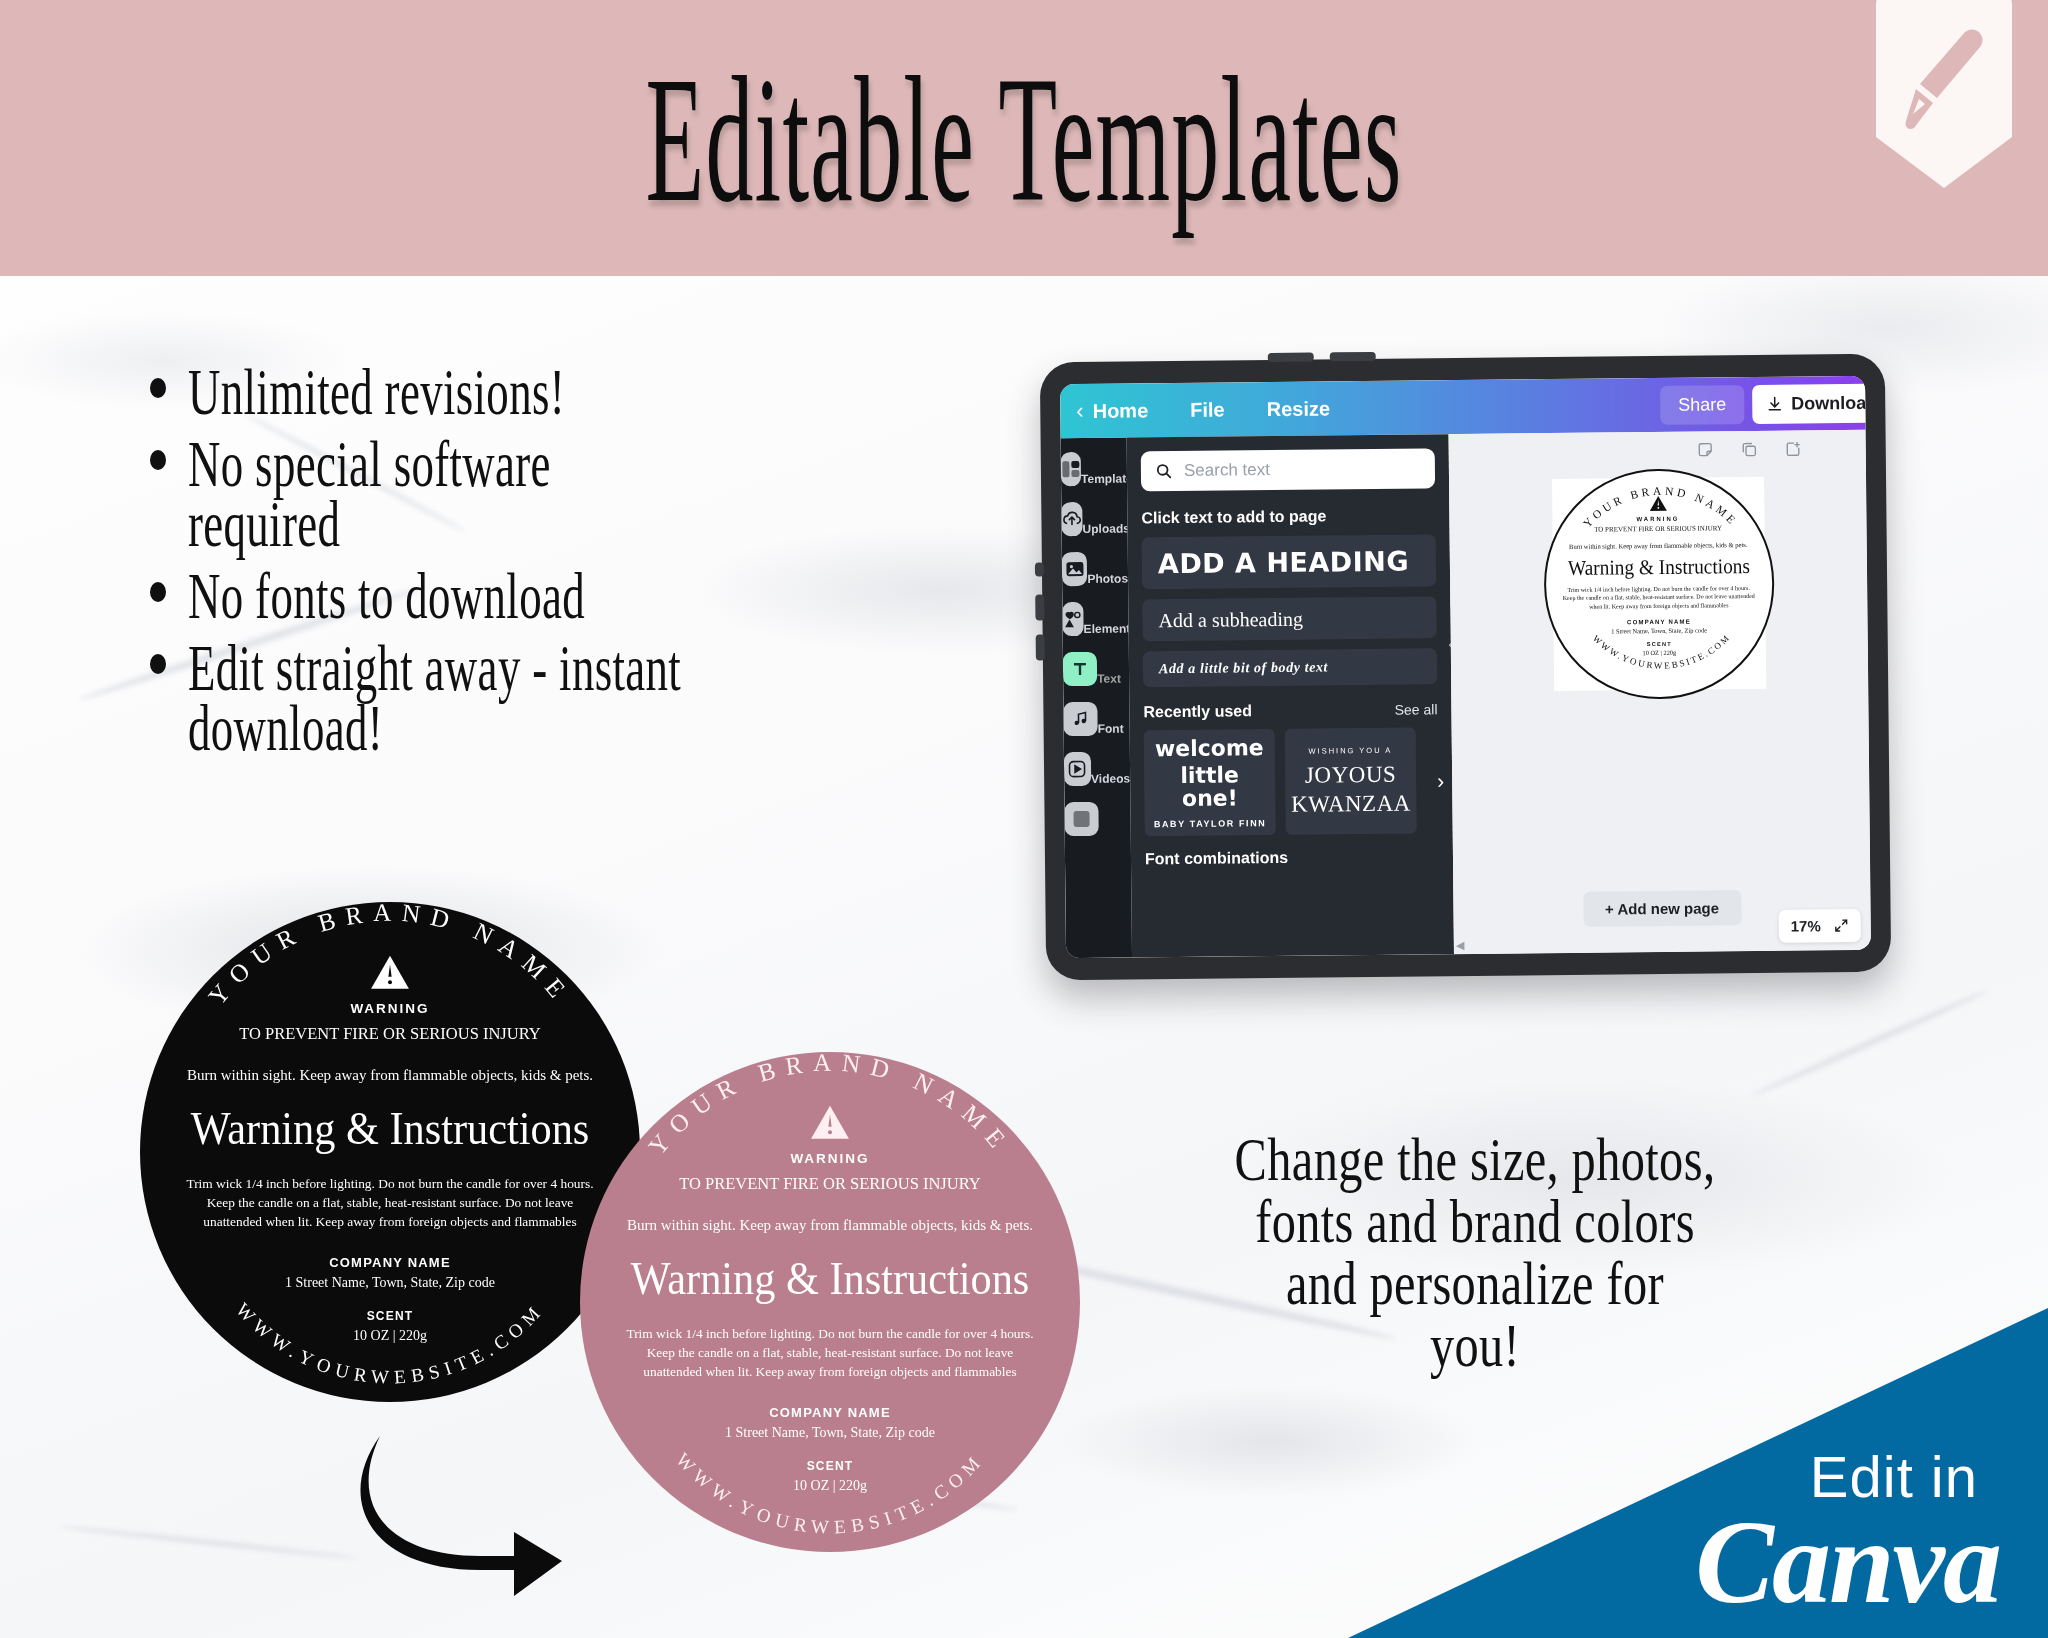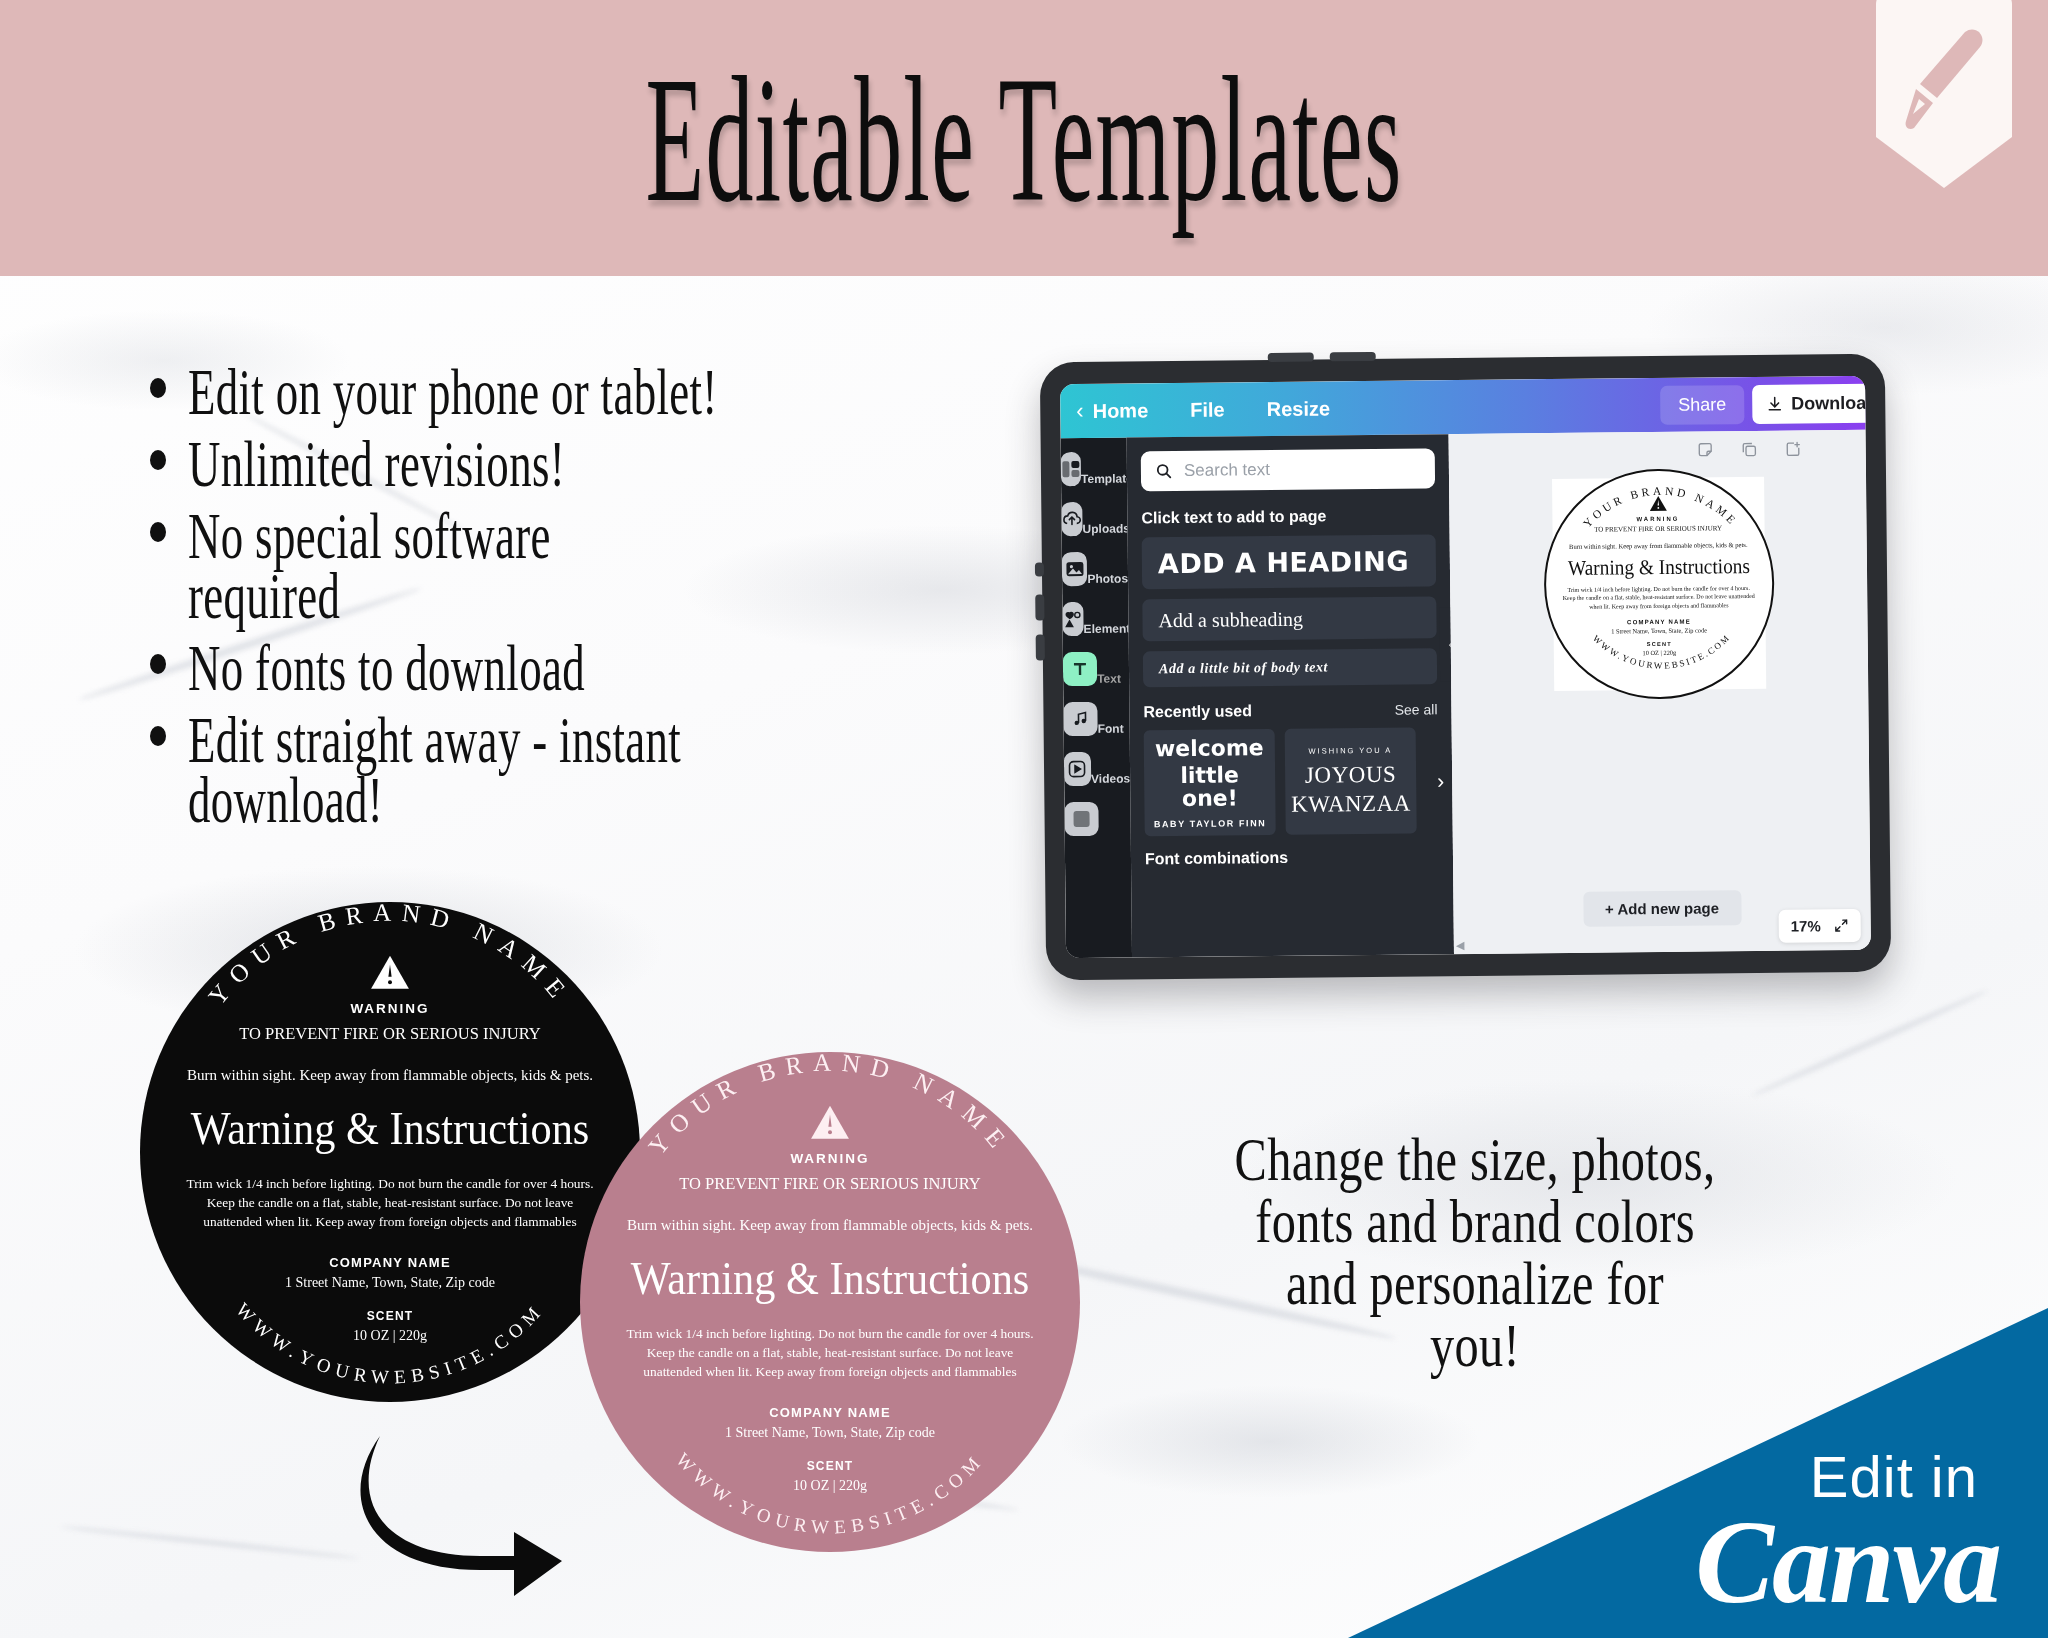--- a/index.html
+++ b/index.html
@@ -283,24 +283,20 @@
       <g fill="#deb8b8">
         <path d="M63 6 C73 -2 86 10 78 21 L35 72 L18 58 Z"></path>
         <path d="M31 77 L14 63 L4 95 C2 101 7 105 12 102 Z"></path>
         <path d="M17 73 L23 78 L11 88 Z" fill="#fcf6f4"></path>
       </g>
     </svg>
   </div>
 </div>
 
 <div class="bullets">
-  <div class="bullet-row">
-    <div class="bullet-dot"></div>
-    <div class="bullet-text">Edit on your phone or tablet!</div>
-  </div>
   <div class="bullet-row">
     <div class="bullet-dot"></div>
     <div class="bullet-text">Unlimited revisions!</div>
   </div>
   <div class="bullet-row">
     <div class="bullet-dot"></div>
     <div class="bullet-text">
       <span>No special software</span>
       <span class="l2">required</span>
     </div>

